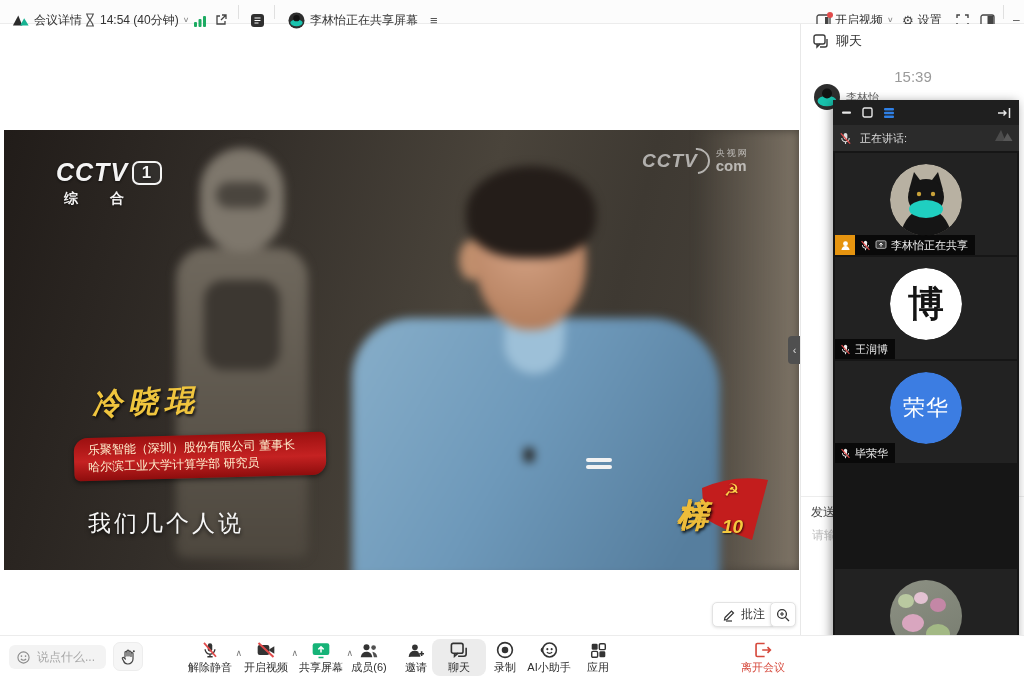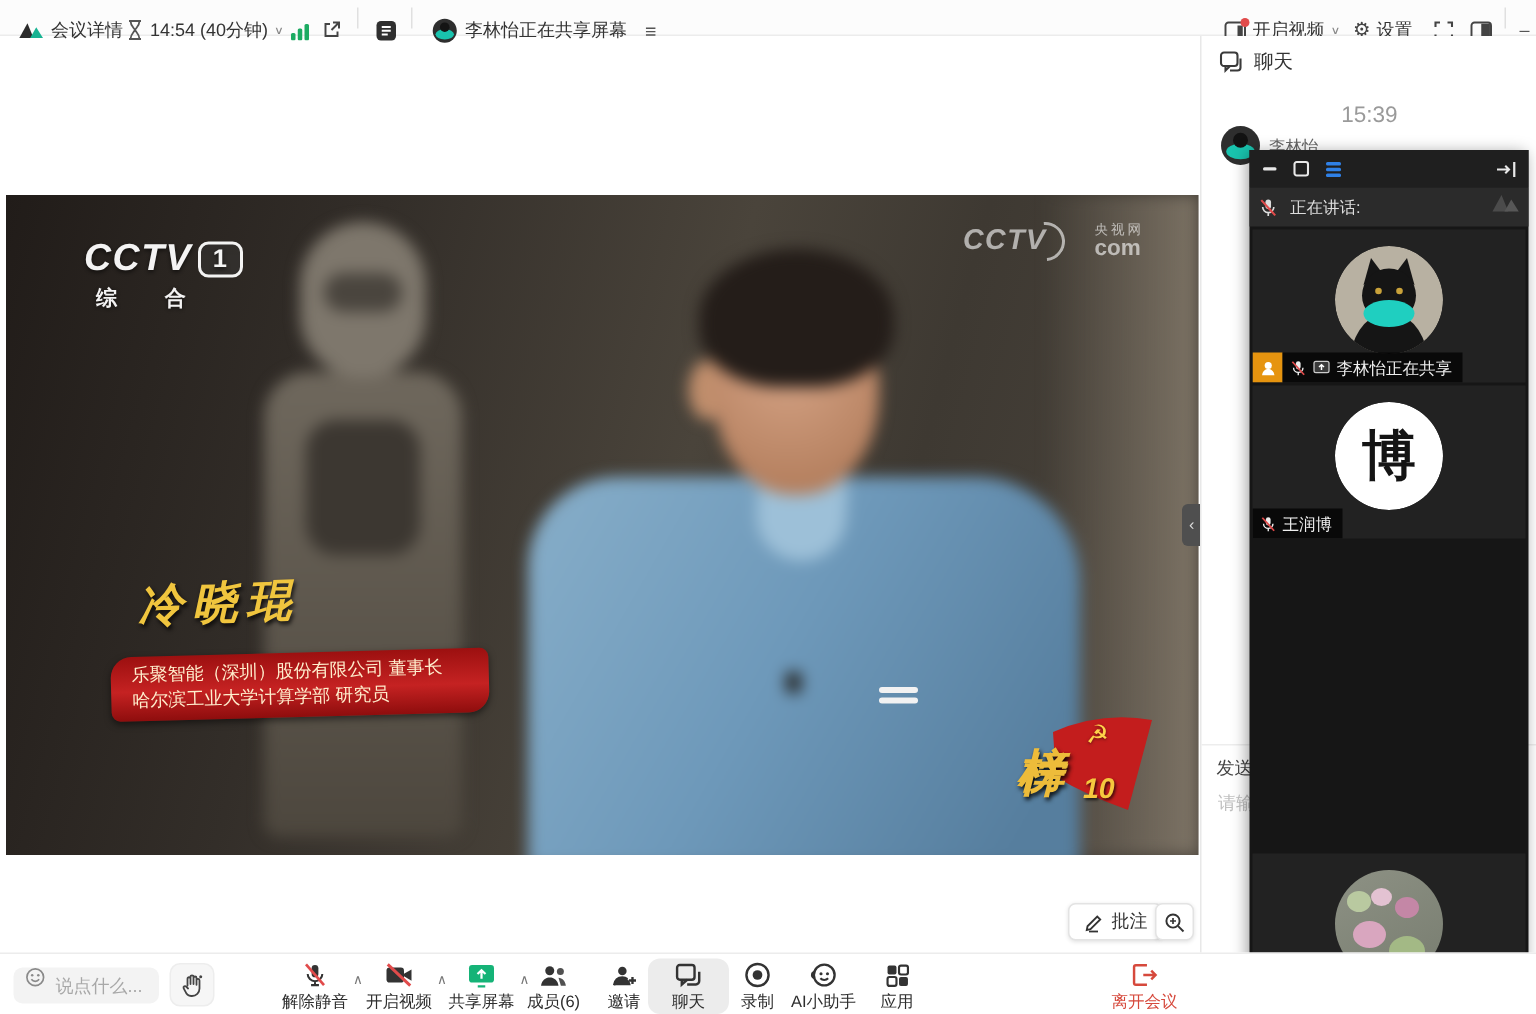--- a/index.html
+++ b/index.html
@@ -32,21 +32,21 @@
   .shirt-mark div{height:4px;background:#f2f2f2;border-radius:2px;margin-bottom:3px;}
 
   
   .cctv1{position:absolute;left:52px;top:28px;color:#fff;text-shadow:0 1px 3px rgba(0,0,0,.6);opacity:.95;}
   .cctv1-row{display:flex;align-items:center;gap:4px;font-weight:bold;font-style:italic;font-size:25px;letter-spacing:1px;}
   .cctv1-box{width:30px;height:24px;border:2px solid #fff;border-radius:7px;font-size:17px;font-style:normal;display:flex;align-items:center;justify-content:center;background:rgba(60,60,60,.4);}
   .cctv1-sub{font-size:14px;letter-spacing:14px;margin:3px 0 12px 8px;font-style:normal;font-weight:bold;}
   .wmark{position:absolute;left:638px;top:18px;color:rgba(255,255,255,.6);display:flex;align-items:center;}
   .wm-cctv{font-size:19px;font-weight:bold;font-style:italic;letter-spacing:1px;}
   .wm-swoosh{width:26px;height:26px;border:2px solid rgba(255,255,255,.6);border-left-color:transparent;border-bottom-color:transparent;border-radius:50%;margin-left:-14px;transform:rotate(40deg);}
-  .wm-col{margin-left:20px;line-height:1;}
+  .wm-col{margin-left:6px;line-height:1;}
   .wm-site{font-size:9px;letter-spacing:2px;}
   .wm-com{font-size:15px;font-weight:bold;}
   .spk-name{position:absolute;left:88px;top:252px;font-family:"DejaVu Serif","Liberation Serif",serif;font-weight:bold;font-style:italic;font-size:30px;letter-spacing:6px;color:#f0c53e;text-shadow:1px 2px 3px rgba(0,0,0,.8);transform:rotate(-2deg);}
   .spk-banner{position:absolute;left:70px;top:305px;width:252px;padding:4px 10px 5px 14px;background:linear-gradient(180deg,#9c1010,#c52222 55%,#8e0d0d);border-radius:14px 6px 14px 6px;transform:rotate(-1.5deg);box-shadow:0 2px 5px rgba(0,0,0,.5);color:#ffeecd;font-size:12px;line-height:17px;white-space:nowrap;}
   .vsub{position:absolute;left:84px;top:378px;font-size:23px;letter-spacing:3px;color:#f7f7f7;text-shadow:0 2px 4px rgba(0,0,0,.8);}
   .bangyang{position:absolute;left:668px;top:342px;width:110px;height:92px;}
   .by-flag{position:absolute;left:22px;top:2px;width:82px;height:78px;}
   .by-emblem{position:absolute;left:52px;top:8px;color:#ffd24a;font-size:17px;text-shadow:0 1px 2px rgba(0,0,0,.5);}
   .by-num{position:absolute;left:50px;top:44px;color:#f5c83e;font-weight:bold;font-size:19px;font-style:italic;text-shadow:1px 1px 2px rgba(0,0,0,.7);}
   .by-chars{position:absolute;left:0;top:0;writing-mode:vertical-rl;font-family:"DejaVu Serif","Liberation Serif",serif;font-weight:bold;font-style:italic;font-size:31px;color:#edbc3a;letter-spacing:4px;text-shadow:1px 2px 3px rgba(0,0,0,.85);}
@@ -82,21 +82,21 @@
   .av-flower{background:linear-gradient(150deg,#8d9184 0%,#787d70 100%);}
   .fl1{position:absolute;width:22px;height:18px;border-radius:50%;background:#d9a6bf;}
   .fl2{position:absolute;width:16px;height:14px;border-radius:50%;background:#c487a6;}
   .fl3{position:absolute;width:24px;height:20px;border-radius:50%;background:#a3b985;}
   .fl4{position:absolute;width:14px;height:12px;border-radius:50%;background:#e3c2d2;}
   .fp-chevron{position:absolute;left:58px;top:548px;width:70px;height:21px;background:rgba(120,120,120,.45);border-radius:7px;display:flex;align-items:center;justify-content:center;cursor:pointer;}
   .fp-resize{position:absolute;right:5px;bottom:5px;cursor:nwse-resize;}
 
   
   .footer{position:absolute;left:0;top:635px;width:1024px;height:41px;background:#fff;border-top:1px solid #ececec;}
-  .msg-pill{position:absolute;left:9px;top:9px;width:97px;height:24px;background:#f3f3f3;border-radius:6px;display:flex;gap:5px;padding:0 8px;}
+  .msg-pill{position:absolute;left:9px;top:9px;width:97px;height:24px;background:#f3f3f3;border-radius:6px;display:flex;align-items:center;gap:5px;padding:0 8px;}
   .msg-pill input{border:none;outline:none;background:transparent;width:62px;font-size:12px;color:#333;}
   .msg-pill input::placeholder{color:#a8a8a8;}
   .hand-btn{position:absolute;left:113px;top:6px;width:30px;height:29px;background:#f6f6f6;border:1px solid #ededed;border-radius:7px;display:flex;align-items:center;justify-content:center;cursor:pointer;}
   .tbtn{position:absolute;top:3px;width:54px;height:37px;display:flex;flex-direction:column;align-items:center;justify-content:flex-start;cursor:pointer;border-radius:8px;}
   .tbtn.active{background:#ececec;}
   .tbtn .ticon{height:20px;display:flex;align-items:flex-end;justify-content:center;}
   .tbtn .tlabel{font-size:11px;color:#2e2e2e;margin-top:1px;white-space:nowrap;}
   .tbtn .tcaret{position:absolute;right:-5px;top:9px;font-size:9px;color:#777;}
   .leave .tlabel{color:#d6493c;}
 </style>
@@ -225,20 +225,21 @@
         <div class="wm-site">央视网</div>
         <div class="wm-com">com</div>
       </span>
     </div>
 
     <div class="spk-name">冷晓琨</div>
     <div class="spk-banner">
       <div>乐聚智能（深圳）股份有限公司 董事长</div>
       <div>哈尔滨工业大学计算学部 研究员</div>
     </div>
+    <div class="vsub">我们几个人说</div>
 
     <div class="bangyang">
       <svg class="by-flag" viewBox="0 0 82 78">
         <path d="M8 14 Q40 0 74 6 L58 66 Q30 56 10 44 Z" fill="#c31d1d"></path>
       </svg>
       <span class="by-emblem">☭</span>
       <span class="by-num">10</span>
       <span class="by-chars">榜样</span>
     </div>
   </div>
@@ -362,20 +363,37 @@
           <svg width="11" height="11" viewBox="0 0 14 14">
               <rect x="5" y="1" width="4" height="7" rx="2" fill="#eee"></rect>
               <path d="M3 6.5a4 4 0 0 0 8 0M7 10.5V13" fill="none" stroke="#eee" stroke-width="1.2"></path>
               <path d="M2 1.5 12 12.5" stroke="#e14b4b" stroke-width="1.5"></path>
             </svg>
           <span>王润博</span>
         </span>
       </div>
     </div>
 
+    <div class="tile" style="top:261px;">
+      <div class="tile-avatar">
+        <div class="av-text-circle" style="background:#3c7de2;">
+          <span style="font-size:22px;color:#fff;letter-spacing:1px;">荣华</span>
+        </div>
+      </div>
+      <div class="tile-chiprow">
+        <span class="name-chip">
+          <svg width="11" height="11" viewBox="0 0 14 14">
+              <rect x="5" y="1" width="4" height="7" rx="2" fill="#eee"></rect>
+              <path d="M3 6.5a4 4 0 0 0 8 0M7 10.5V13" fill="none" stroke="#eee" stroke-width="1.2"></path>
+              <path d="M2 1.5 12 12.5" stroke="#e14b4b" stroke-width="1.5"></path>
+            </svg>
+          <span>毕荣华</span>
+        </span>
+      </div>
+    </div>
 
 
     <div class="tile" style="top:469px;height:99px;">
       <div class="tile-avatar av-flower">
         <div class="fl1" style="left:12px;top:34px;"></div>
         <div class="fl2" style="left:40px;top:18px;"></div>
         <div class="fl3" style="left:36px;top:44px;"></div>
         <div class="fl4" style="left:24px;top:12px;"></div>
         <div class="fl2" style="left:8px;top:14px;background:#b9c9a0;"></div>
       </div>

